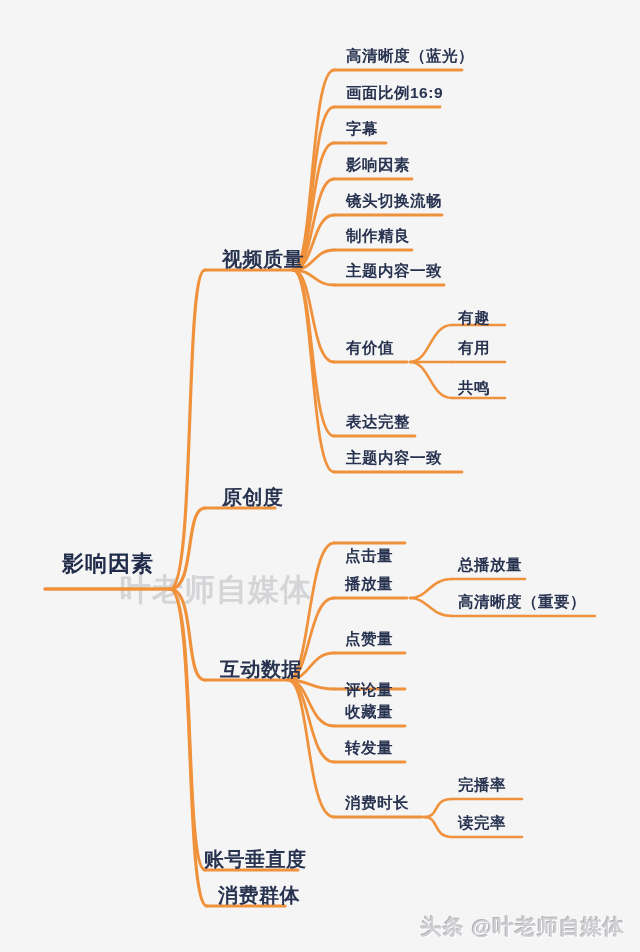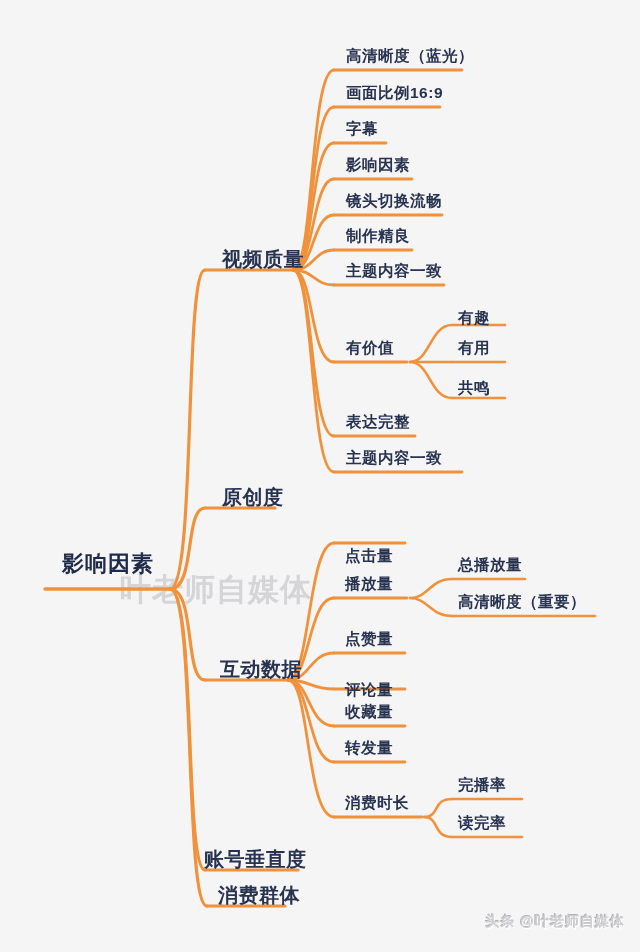--- a/index.html
+++ b/index.html
@@ -45,21 +45,21 @@
     font-weight: 700;
     color: #d5d5d8;
     letter-spacing: 1px;
     white-space: nowrap;
   }
   .wm-footer {
     position: absolute;
     z-index: 3;
     right: 15px;
     top: 913px;
-    font-size: 14px;
+    font-size: 21px;
     font-weight: 700;
     color: #cfcfd3;
     text-shadow: 1px 1px 0 #ffffff, -1px -1px 0 #b2b2b6;
     white-space: nowrap;
     letter-spacing: 1px;
   }
 </style>
 </head>
 <body>
 

